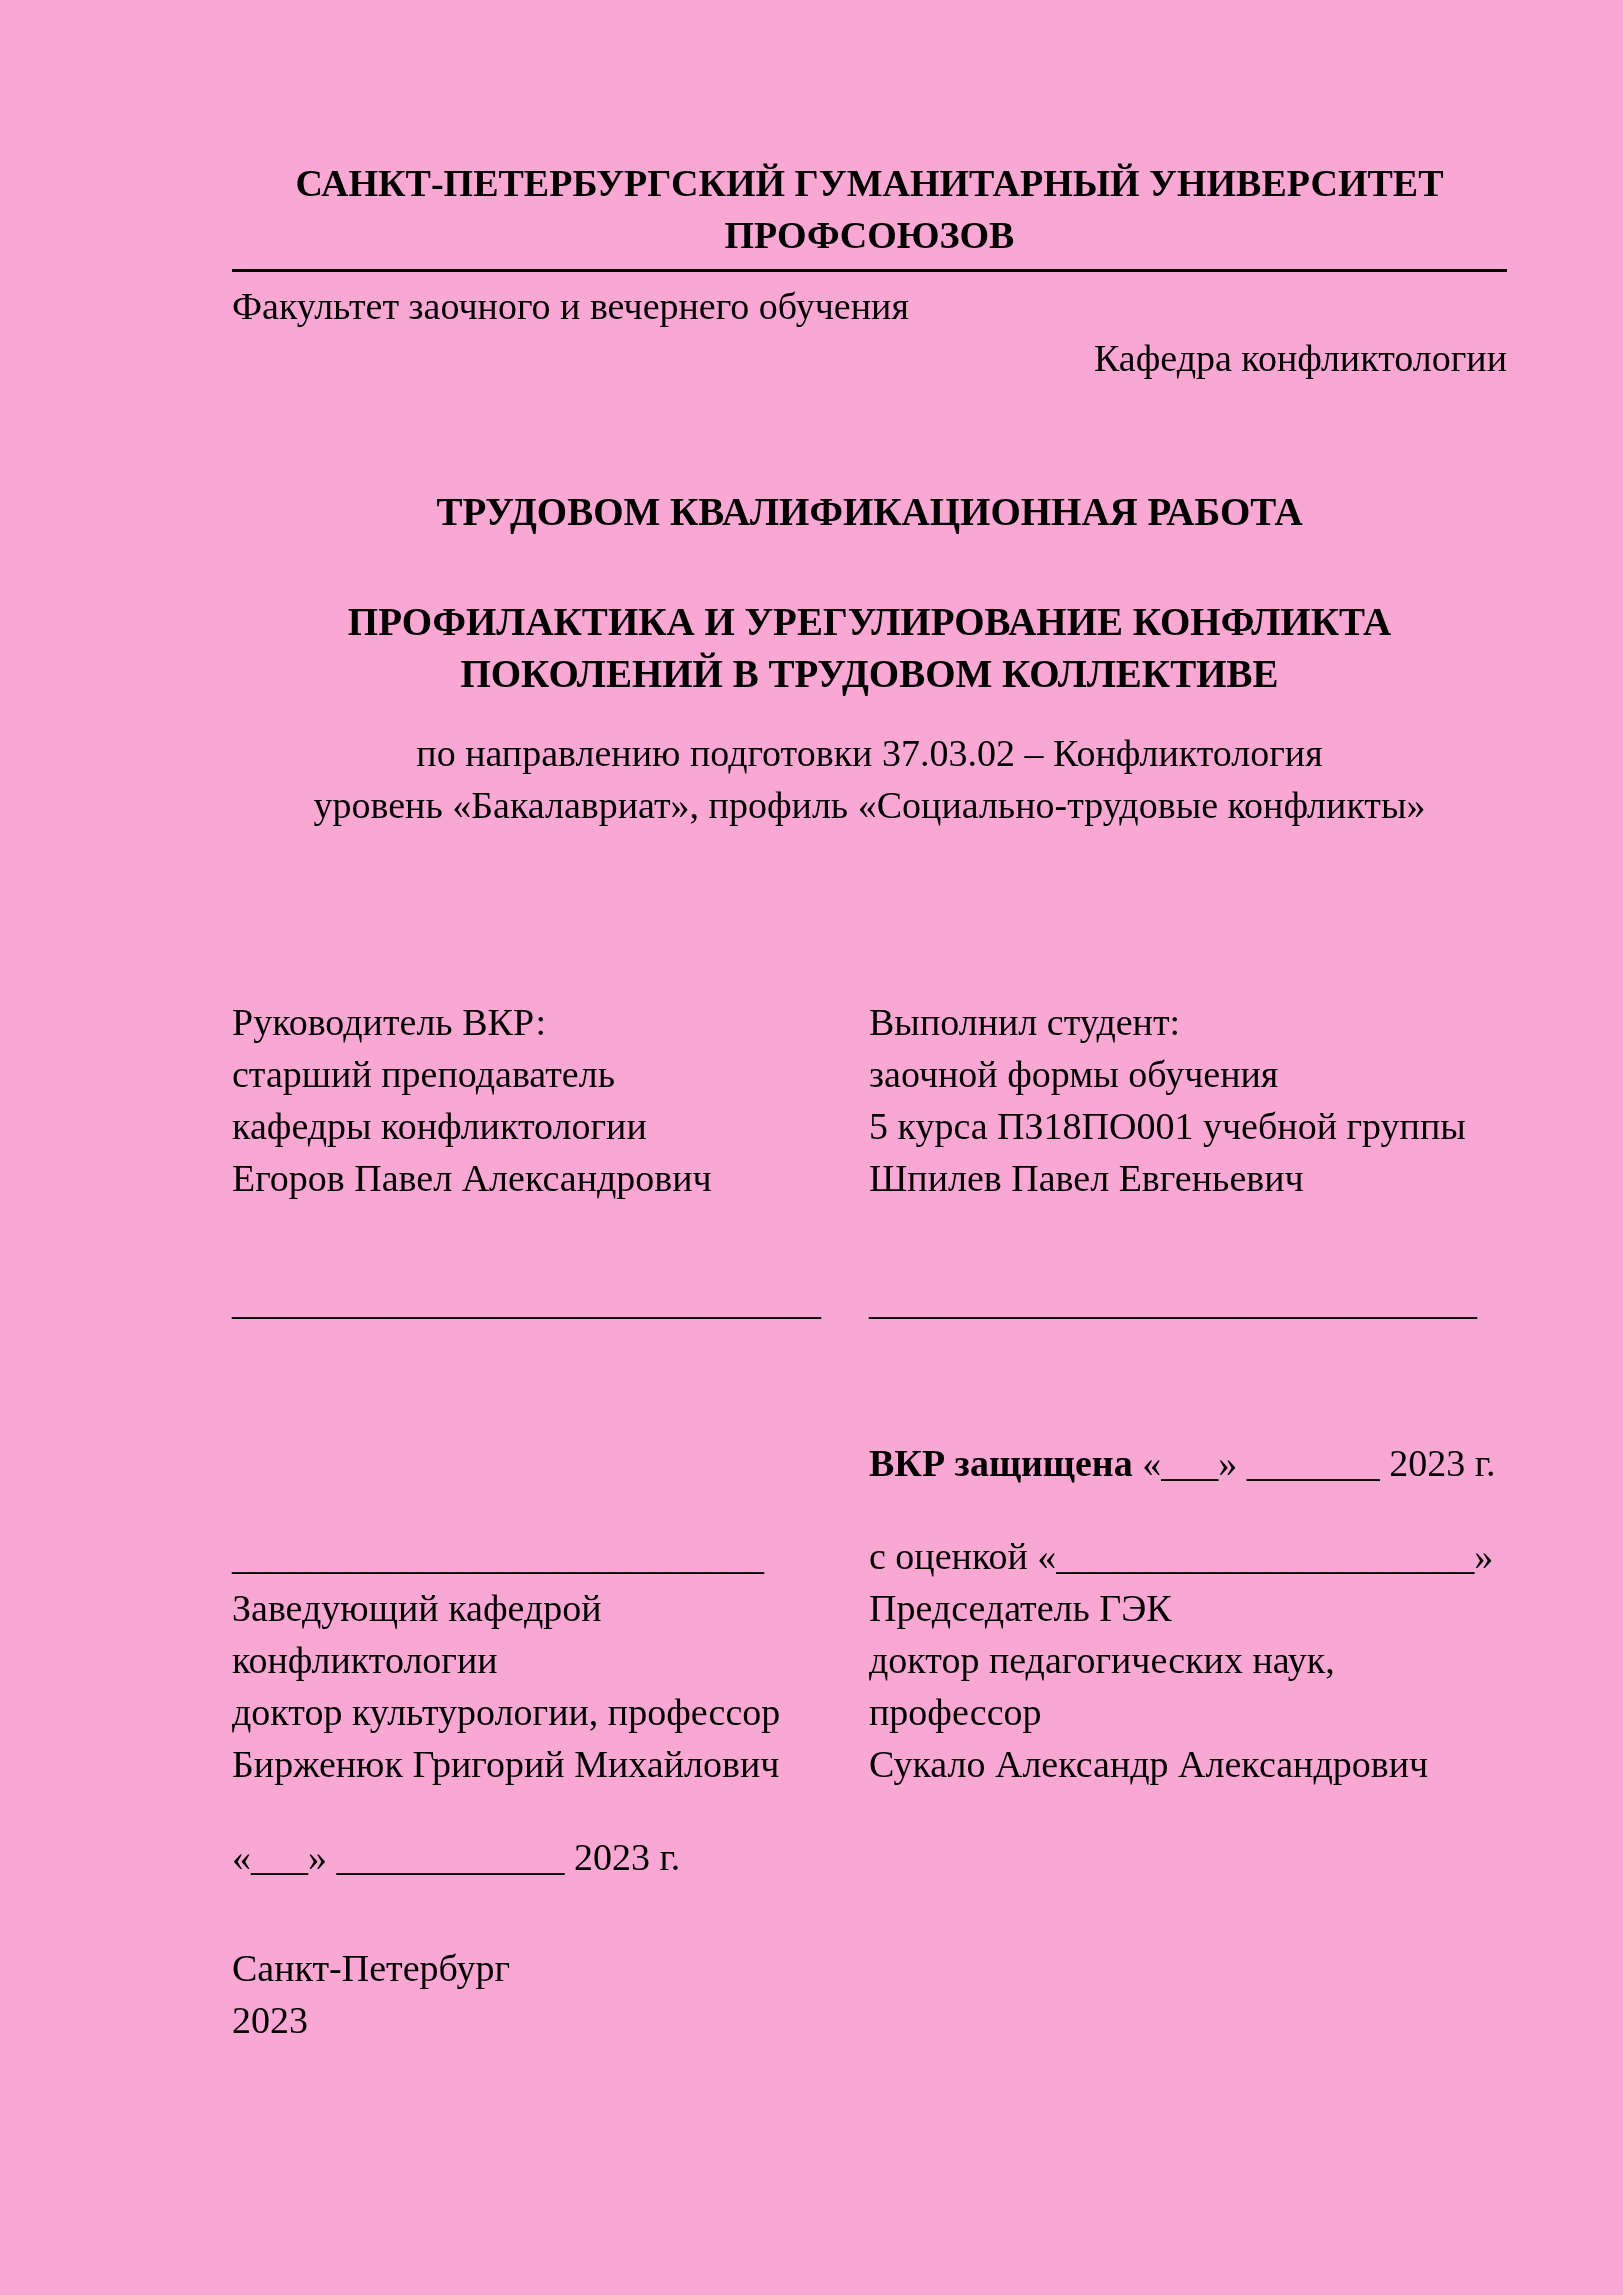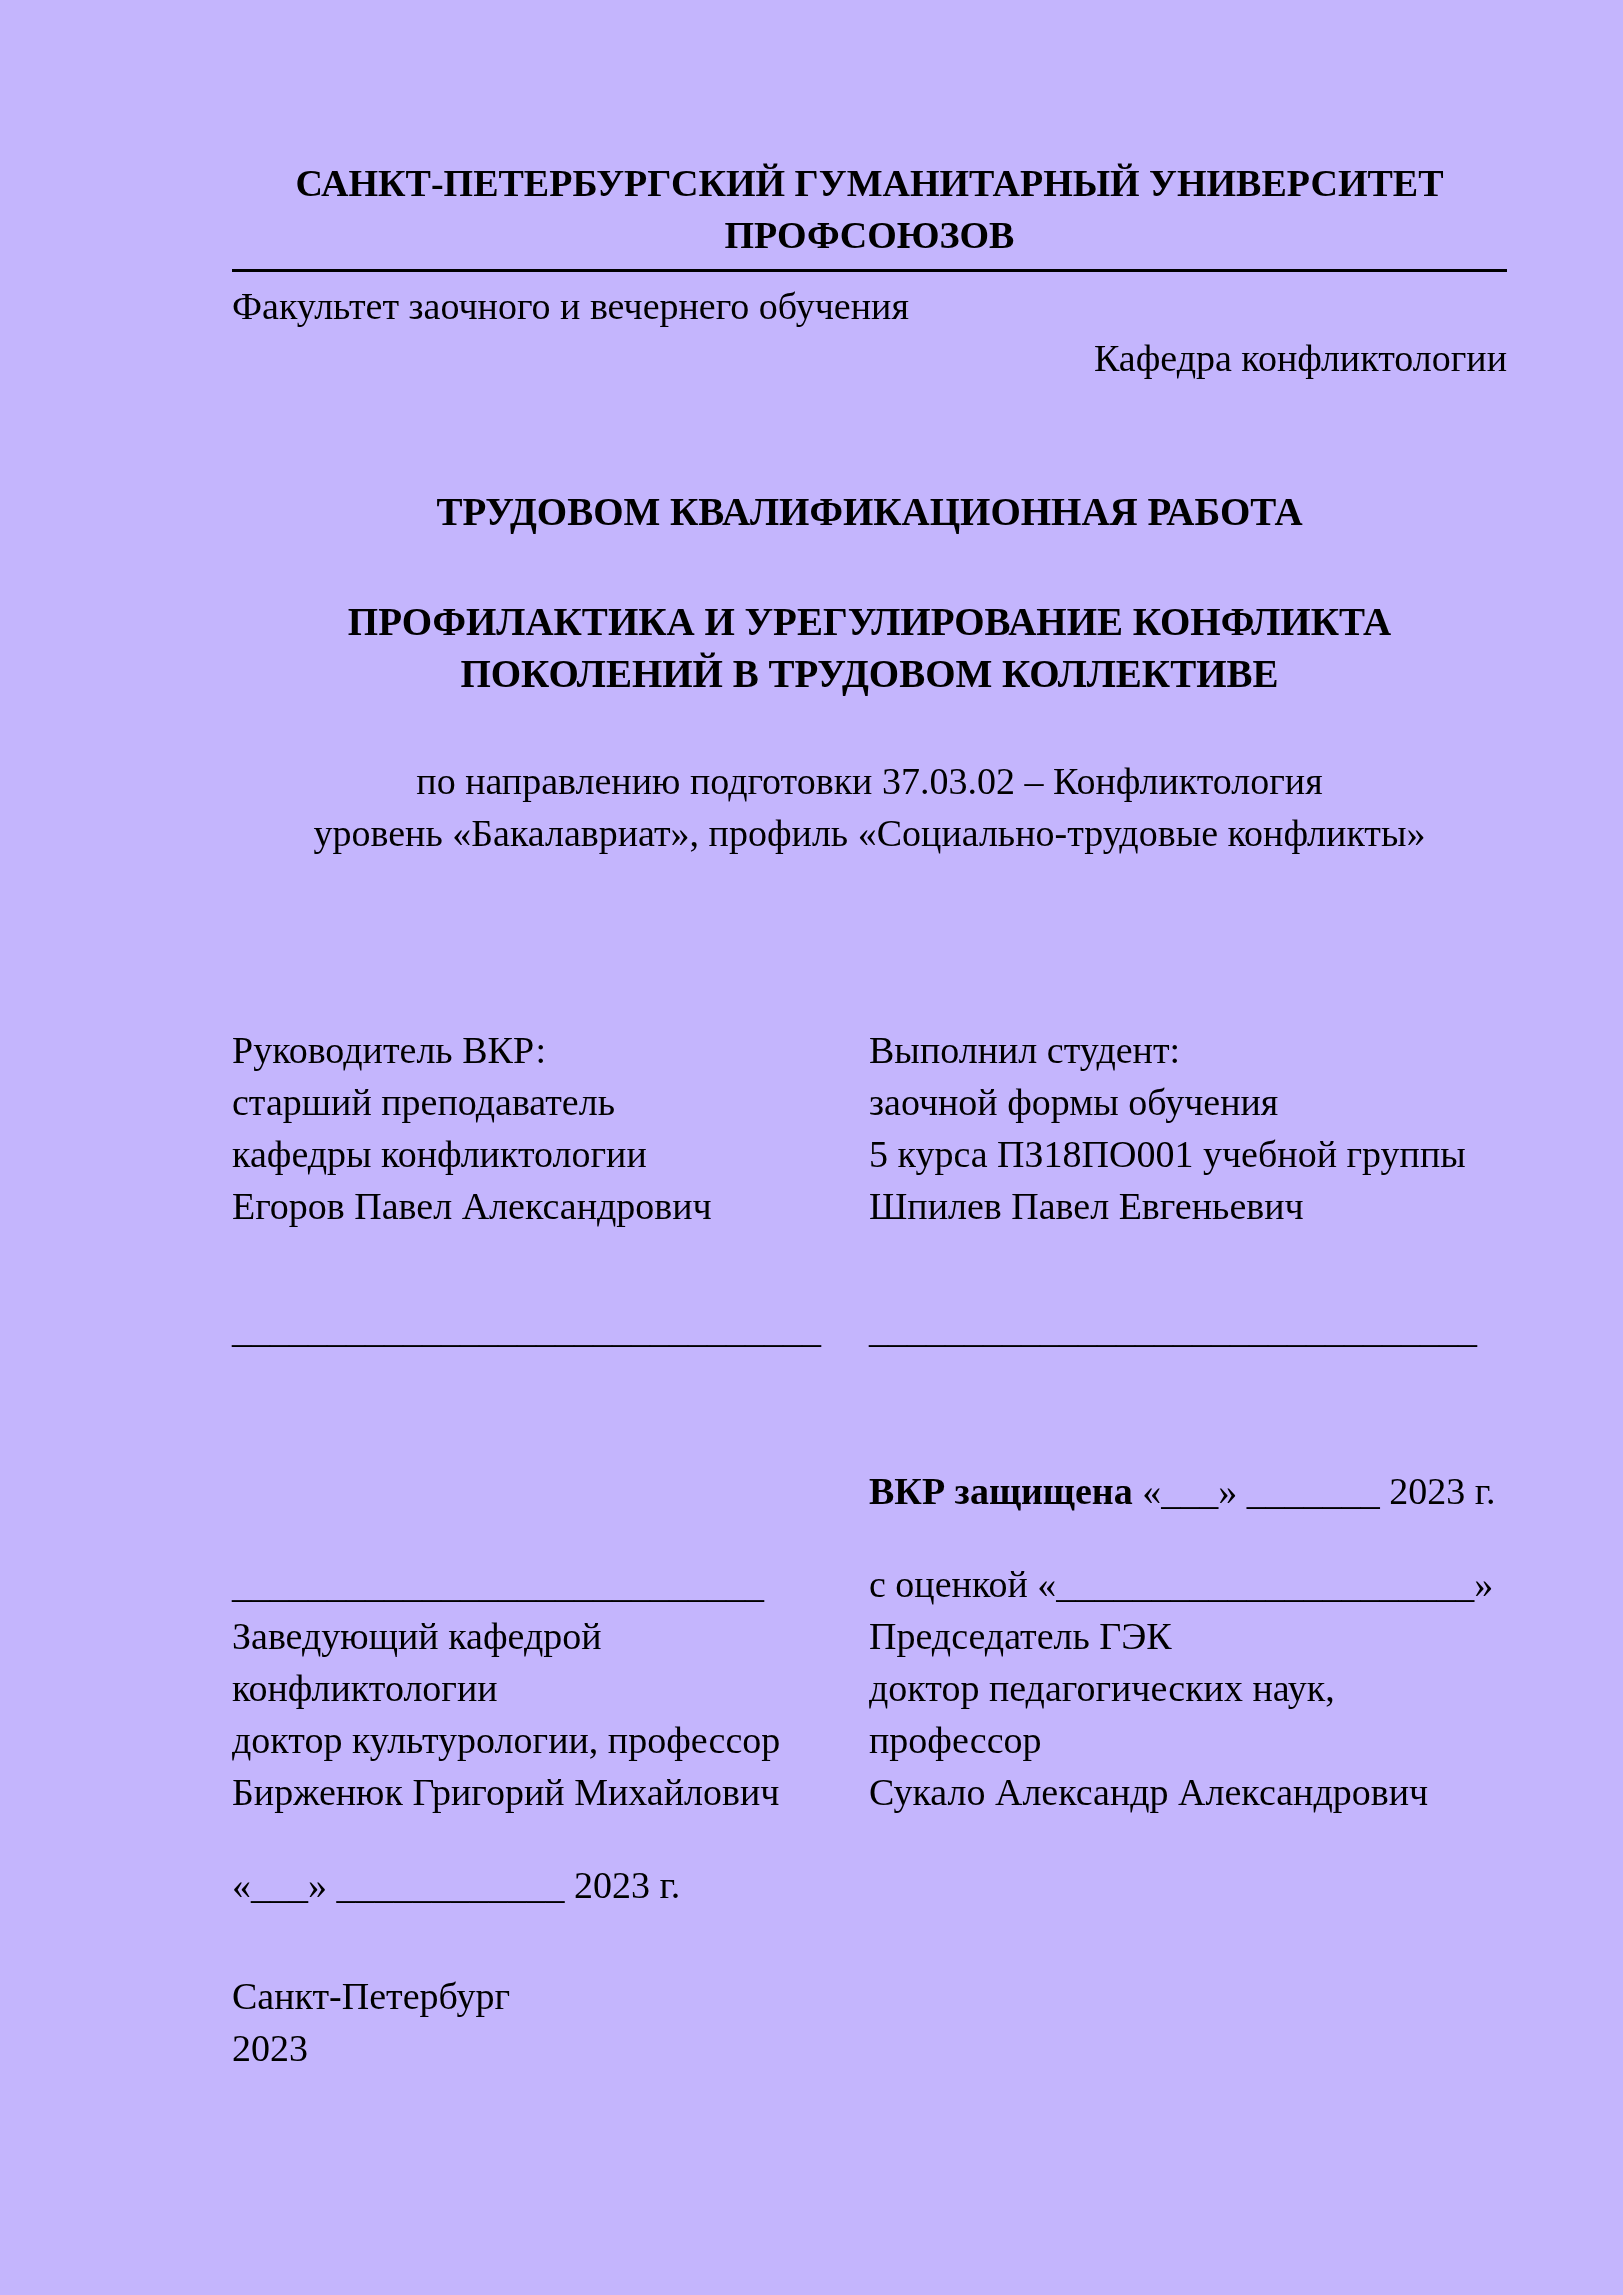--- a/index.html
+++ b/index.html
@@ -6,21 +6,21 @@
   html, body { background: #ffffff; }
   body {
     font-family: "Liberation Serif", "DejaVu Serif", serif;
     color: #000000;
   }
   .page {
     position: relative;
     width: 1623px;
     height: 2295px;
     margin: 0 auto;
-    background: #c4b5fd;
+    background: #f9a8d4;
     padding: 157px 116px 0 232px;
     font-size: 38px;
     line-height: 52px;
     overflow: hidden;
   }
   .university {
     font-weight: bold;
     text-align: center;
     padding-bottom: 7.9px;
     border-bottom: 3.9px solid #000000;
@@ -39,21 +39,21 @@
     font-size: 39px;
   }
   .thesis-title {
     font-weight: bold;
     text-align: center;
     margin-top: 58px;
     font-size: 39px;
   }
   .program {
     text-align: center;
-    margin-top: 55px;
+    margin-top: 27px;
   }
   .cols {
     display: grid;
     grid-template-columns: 637px 639px;
   }
   .sec-people { margin-top: 165px; }
   .sec-people .sig { margin-top: 71px; }
   .sec-defense { margin-top: 110px; }
   .sec-approval { margin-top: 41px; }
   .sec-signatures { margin-top: 64px; }

